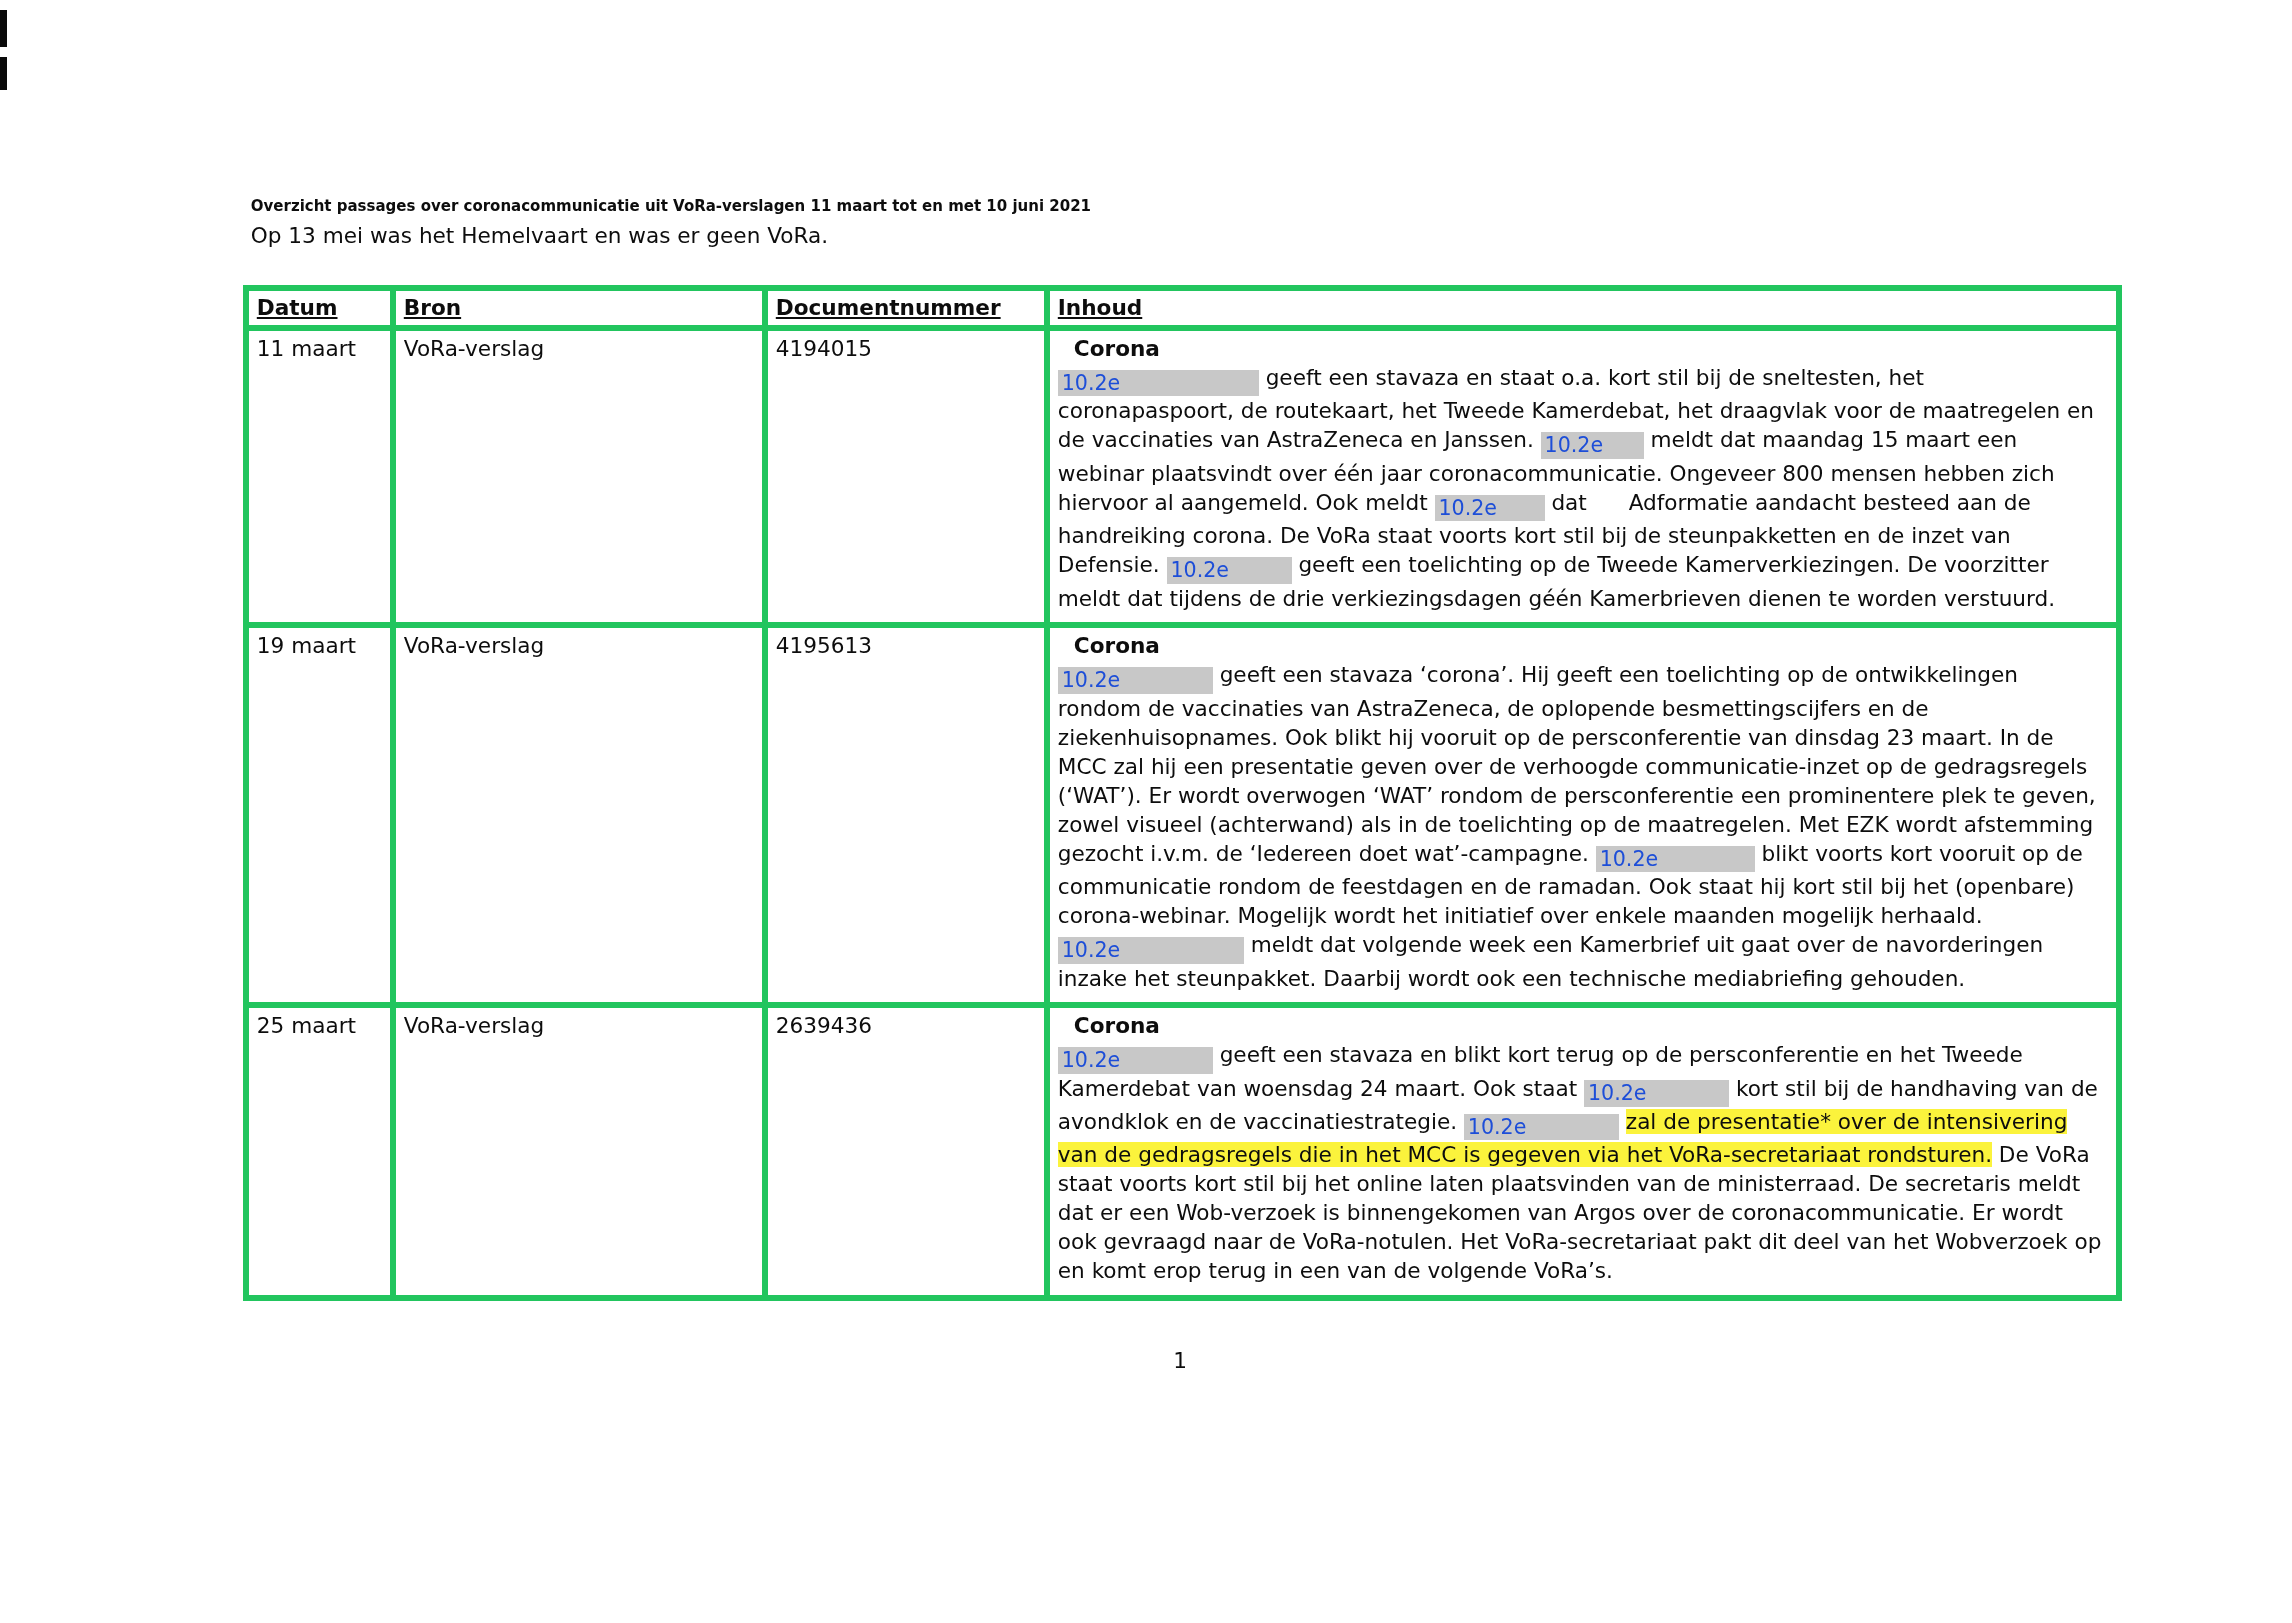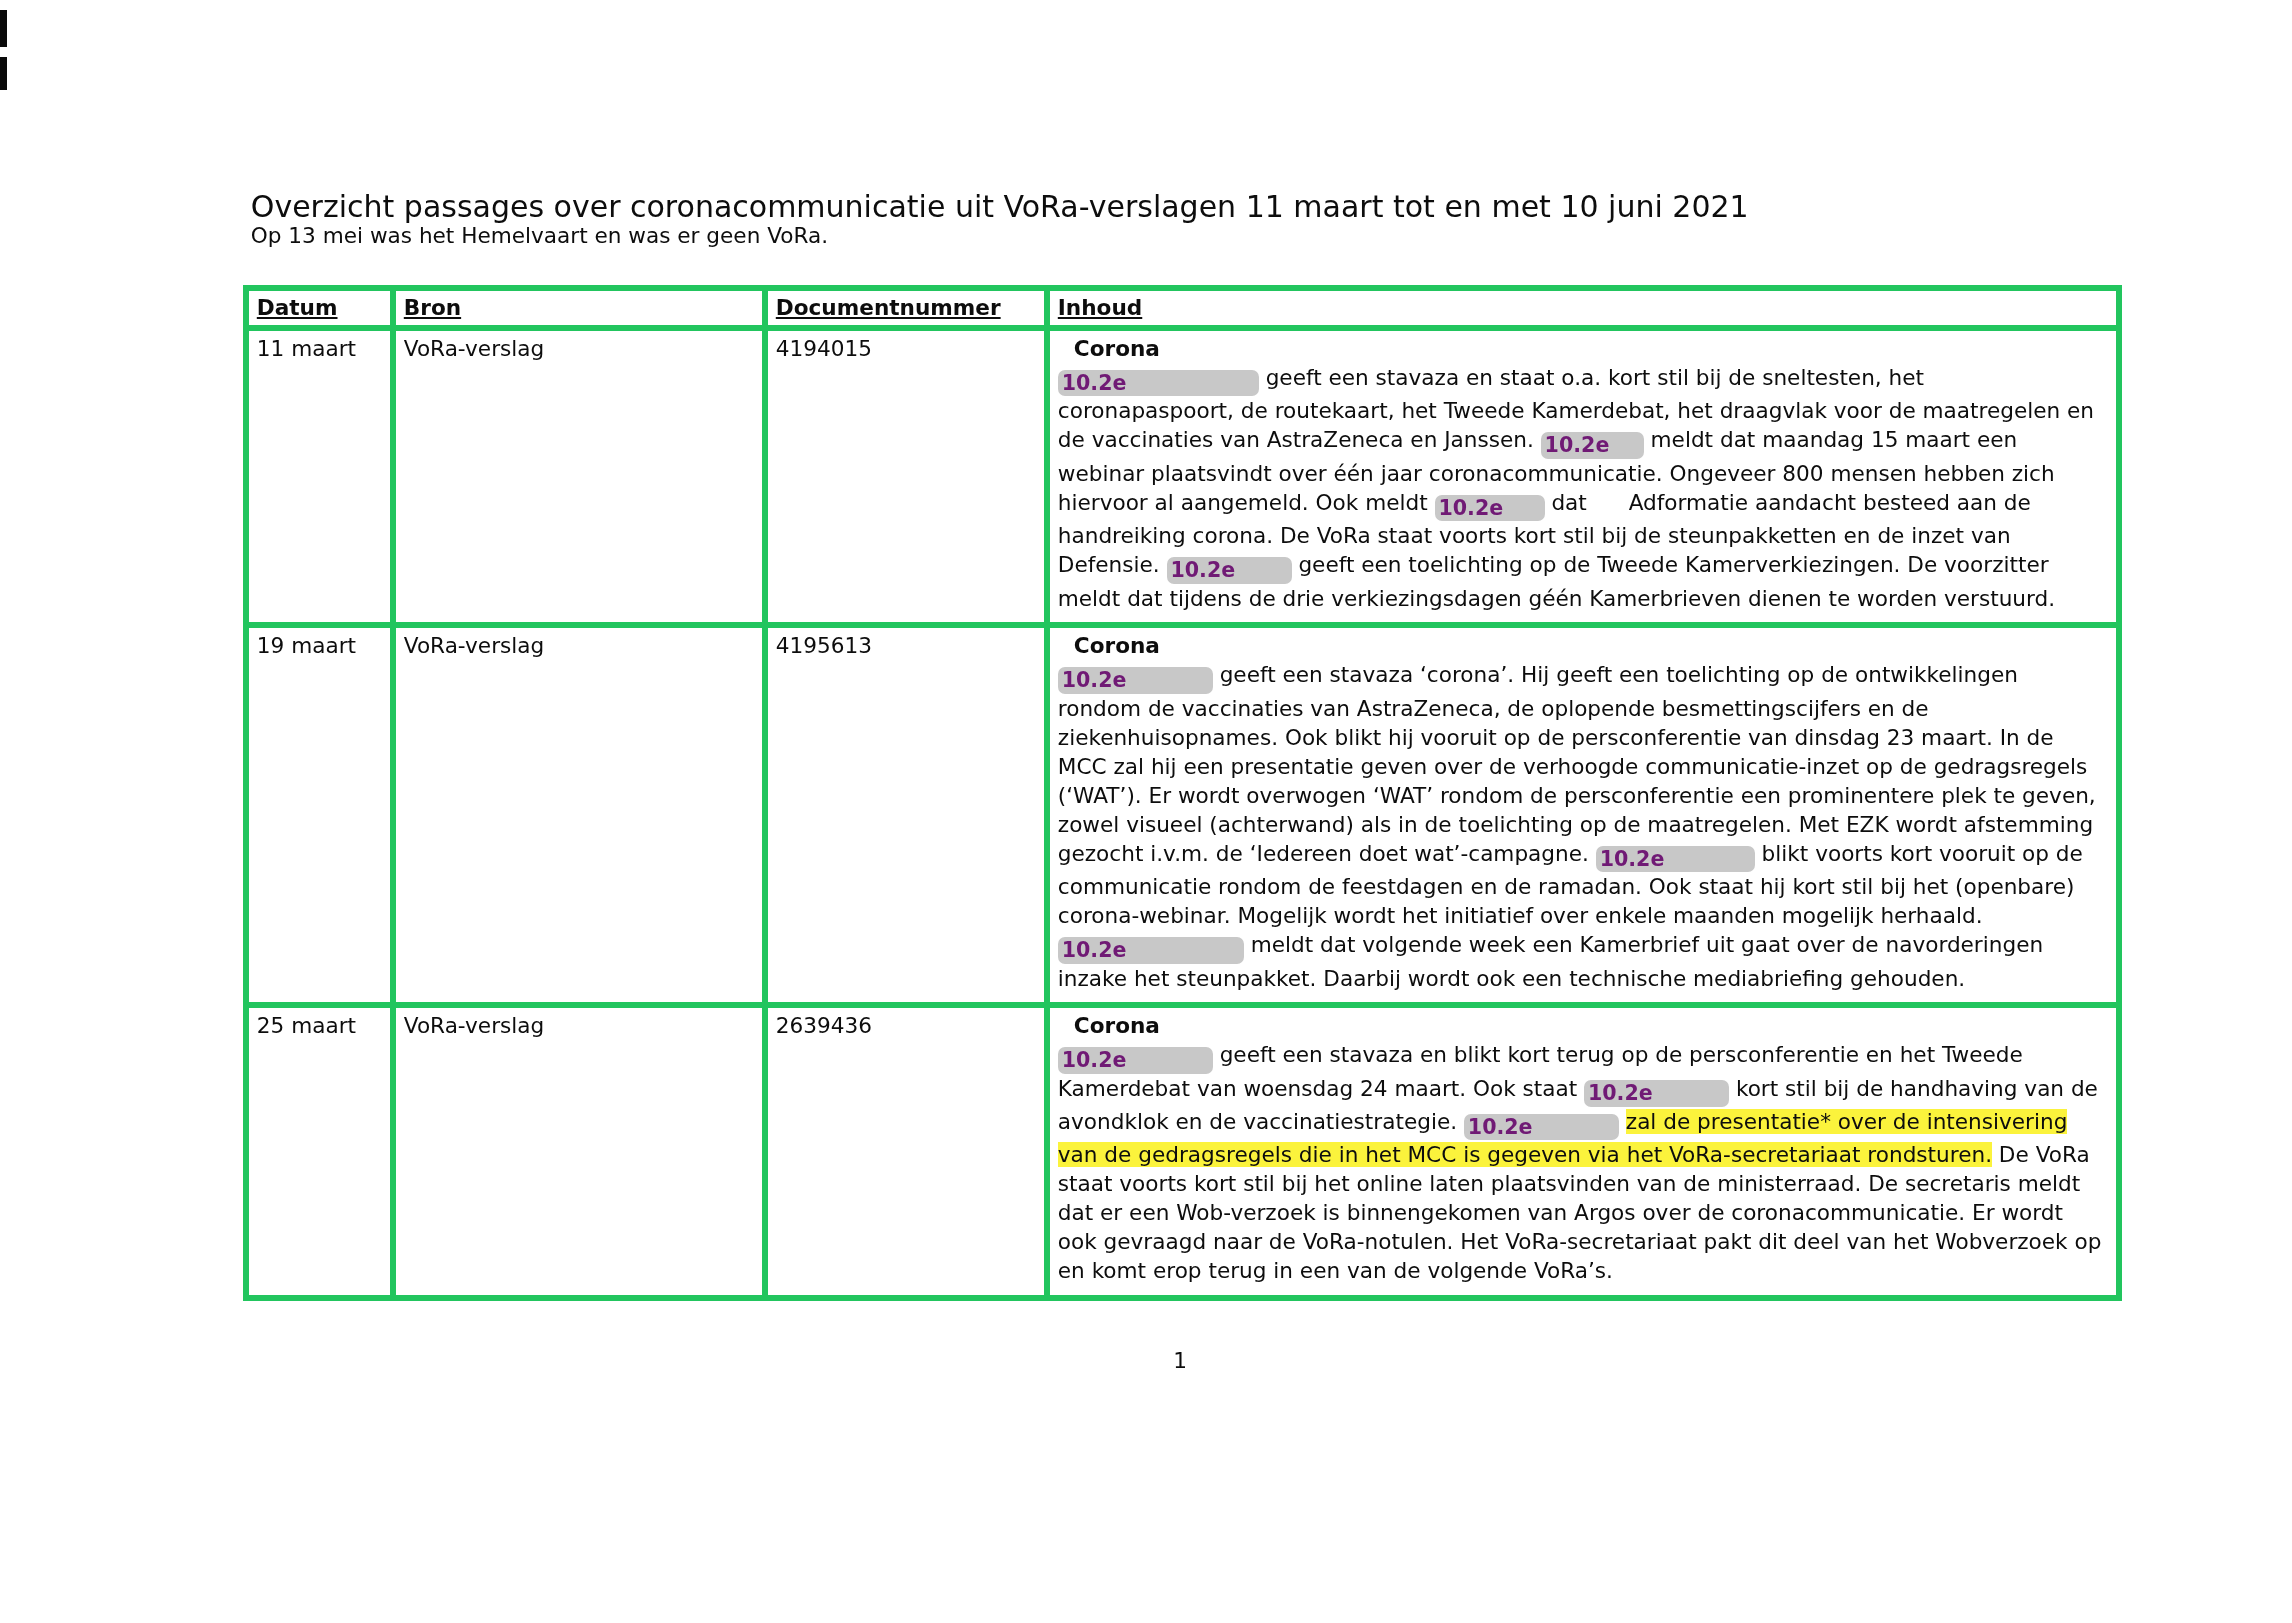--- a/index.html
+++ b/index.html
@@ -24,22 +24,22 @@
   .scan-artifact-1 { top: 9.8px; height: 37px; }
   .scan-artifact-2 { top: 57px; height: 33px; }
 
   .content {
     position: absolute;
     left: 243px;
     top: 192px;
     width: 1874px;
   }
   .doc-title {
-    font-weight: normal;
-    font-size: 30px;
+    font-weight: bold;
+    font-size: 15px;
     line-height: 29px;
     margin-left: 7.8px;
   }
   .doc-subtitle {
     font-size: 21.6px;
     line-height: 29px;
     margin-left: 7.8px;
     margin-top: 0;
   }
 
@@ -74,28 +74,27 @@
     margin-left: 16px;
   }
   .inhoud-text {
     text-align: left;
   }
   .redaction {
     display: inline-block;
     box-sizing: border-box;
     min-width: 88px;
     background: var(--redaction-bg, #c8c8c8);
-    color: #701a75;
-    font-weight: bold;
+    color: #1d4ed8;
+    font-weight: normal;
     font-size: 20.6px;
     line-height: 26.5px;
     height: 26.5px;
     padding: 0 3.9px;
     vertical-align: -4.9px;
-    border-radius: 7px;
   }
   .italic {
     margin-left: 35px;
   }
   .highlight {
     background: var(--highlight-bg, #fcf537);
   }
   .page-number {
     width: 1874px;
     margin-top: 47px;

